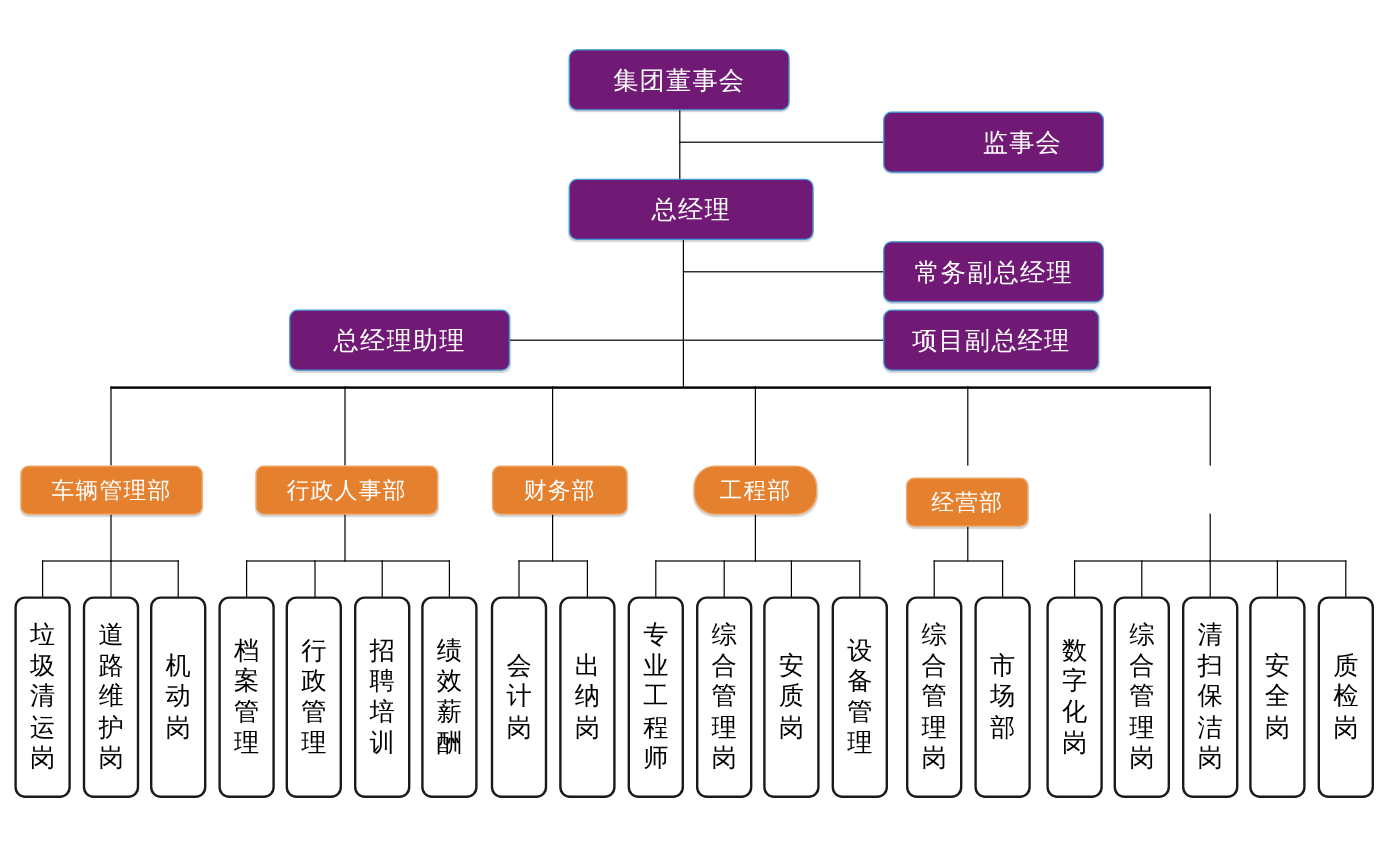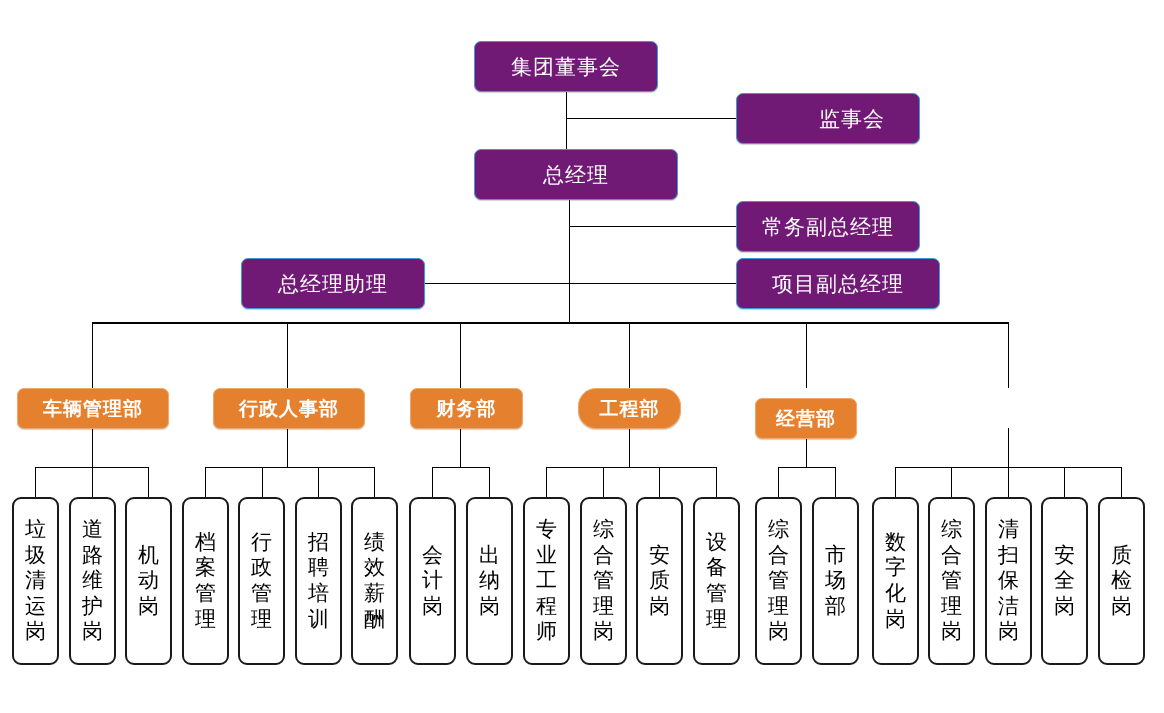--- a/index.html
+++ b/index.html
@@ -44,21 +44,20 @@
     border: 1px solid #3E9BD8;
     font-size: 21px;
     box-shadow: 0 1px 1px rgba(0,0,0,0.18);
   }
 
   .node.orange {
     background: #E5812E;
     border: 1px solid #EFA96A;
     font-size: 19px;
     box-shadow: 0 1px 1px rgba(0,0,0,0.18);
-    font-weight: bold;
   }
 
   
   .leaf {
     position: absolute;
     box-sizing: border-box;
     background: #ffffff;
     border: 2px solid #1a1a1a;
     border-radius: 9px;
     overflow: hidden;
@@ -143,21 +142,21 @@
   <div class="line v" style="left:1121px; top:467px; height:31px;"></div>
 
   <div class="node blue" style="left:474px; top:41px; width:184px; height:51px;">集团董事会</div>
 
   <div class="node blue" style="left:736px; top:93px; width:184px; height:51px;padding-left:48px;">监事会</div>
 
   <div class="node blue" style="left:474px; top:149px; width:204px; height:51px;">总经理</div>
 
   <div class="node blue" style="left:736px; top:201px; width:184px; height:51px;">常务副总经理</div>
 
-  <div class="node blue" style="left:736px; top:258px; width:204px; height:51px;">项目副总经理</div>
+  <div class="node blue" style="left:736px; top:258px; width:180px; height:51px;">项目副总经理</div>
 
   <div class="node blue" style="left:241px; top:258px; width:184px; height:51px;">总经理助理</div>
 
   <div class="node orange" style="left:17px; top:388px; width:152px; height:41px;">车辆管理部</div>
 
   <div class="node orange" style="left:213px; top:388px; width:152px; height:41px;">行政人事部</div>
 
   <div class="node orange" style="left:410px; top:388px; width:113px; height:41px;">财务部</div>
 
   <div class="node orange" style="left:578px; top:388px; width:103px; height:41px;border-radius:18px;">工程部</div>

